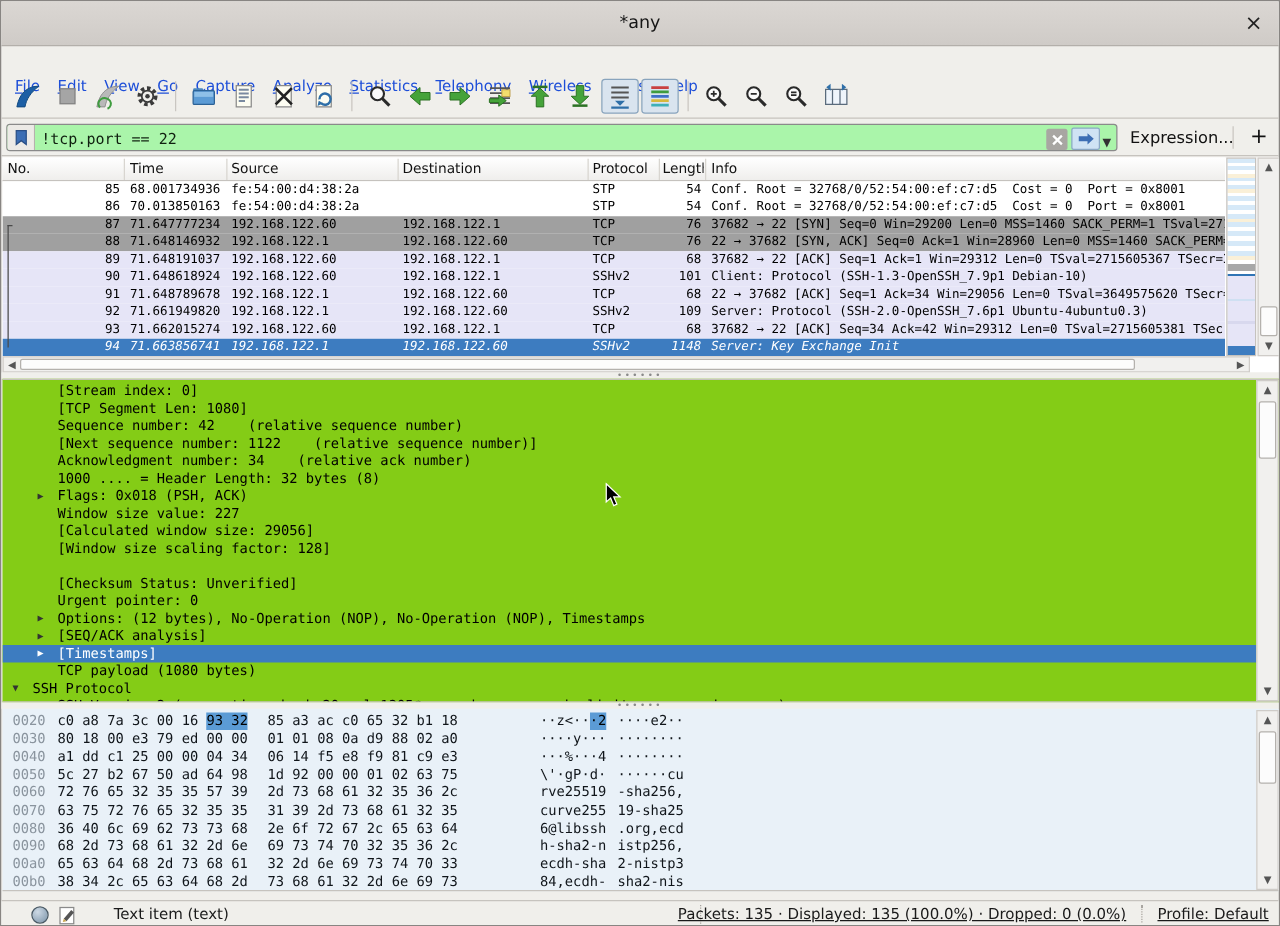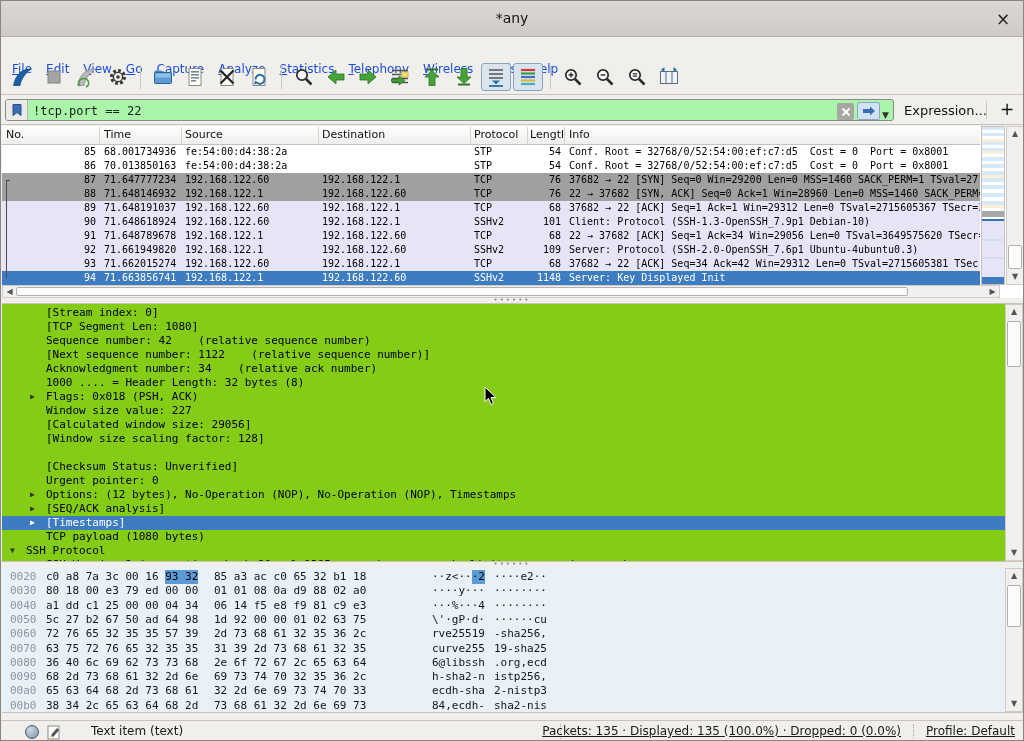--- a/index.html
+++ b/index.html
@@ -52,21 +52,21 @@
   .c-no{left:0;width:94px;text-align:right;}
   .c-time{left:102px;width:80px;}
   .c-src{left:183px;width:130px;}
   .c-dst{left:320px;width:130px;}
   .c-proto{left:472px;width:50px;}
   .c-len{left:500px;width:59px;text-align:right;}
   .c-info{left:567px;right:0;}
   .prow.stp{background:#ffffff;color:#000;}
   .prow.syn{background:#a0a0a0;color:#000;}
   .prow.tcp{background:#e6e5f7;color:#000;}
-  .prow.sel{background:#3d7cc0;color:#fff;}
+  .prow.sel{background:#3d7cc0;color:#fff;font-style:italic;}
   #pl-bracket{position:absolute;background:#4a4a4a;width:1px;}
   #pl-bracket-tick{position:absolute;background:#4a4a4a;height:1px;width:4px;}
   
   #minimap{position:absolute;left:979px;top:0;width:24px;height:159px;border:1px solid #c5c2be;
     background:linear-gradient(to bottom,
       #d6e9f8 0 3px,#fff 3px 6px,#d6e9f8 6px 9px,#fff 9px 12px,#faf0d8 12px 15px,
       #d6e9f8 15px 18px,#fff 18px 21px,#d6e9f8 21px 24px,#faf0d8 24px 27px,#fff 27px 30px,
       #d6e9f8 30px 34px,#fff 34px 37px,#d6e9f8 37px 41px,#fff 41px 44px,#d6e9f8 44px 48px,
       #faf0d8 48px 51px,#d6e9f8 51px 55px,#fff 55px 58px,#d6e9f8 58px 62px,#fff 62px 66px,
       #d6e9f8 66px 70px,#fff 70px 74px,#d6e9f8 74px 78px,#faf0d8 78px 81px,#fff 81px 84px,
@@ -331,21 +331,21 @@
     <div id="pl-rows">
         <div class="prow stp" style="top: 0px;"><span class="c-no">85</span><span class="c-time">68.001734936</span><span class="c-src">fe:54:00:d4:38:2a</span><span class="c-dst"></span><span class="c-proto">STP</span><span class="c-len">54</span><span class="c-info">Conf. Root = 32768/0/52:54:00:ef:c7:d5  Cost = 0  Port = 0x8001</span></div>
         <div class="prow stp" style="top: 14px;"><span class="c-no">86</span><span class="c-time">70.013850163</span><span class="c-src">fe:54:00:d4:38:2a</span><span class="c-dst"></span><span class="c-proto">STP</span><span class="c-len">54</span><span class="c-info">Conf. Root = 32768/0/52:54:00:ef:c7:d5  Cost = 0  Port = 0x8001</span></div>
         <div class="prow syn" style="top: 28px;"><span class="c-no">87</span><span class="c-time">71.647777234</span><span class="c-src">192.168.122.60</span><span class="c-dst">192.168.122.1</span><span class="c-proto">TCP</span><span class="c-len">76</span><span class="c-info">37682 → 22 [SYN] Seq=0 Win=29200 Len=0 MSS=1460 SACK_PERM=1 TSval=2715605323 TSecr=0 WS=128</span></div>
         <div class="prow syn" style="top: 42px;"><span class="c-no">88</span><span class="c-time">71.648146932</span><span class="c-src">192.168.122.1</span><span class="c-dst">192.168.122.60</span><span class="c-proto">TCP</span><span class="c-len">76</span><span class="c-info">22 → 37682 [SYN, ACK] Seq=0 Ack=1 Win=28960 Len=0 MSS=1460 SACK_PERM=1 TSval=3649575619 TSecr=2715605323 WS=128</span></div>
         <div class="prow tcp" style="top: 56px;"><span class="c-no">89</span><span class="c-time">71.648191037</span><span class="c-src">192.168.122.60</span><span class="c-dst">192.168.122.1</span><span class="c-proto">TCP</span><span class="c-len">68</span><span class="c-info">37682 → 22 [ACK] Seq=1 Ack=1 Win=29312 Len=0 TSval=2715605367 TSecr=3649575619</span></div>
         <div class="prow tcp" style="top: 70px;"><span class="c-no">90</span><span class="c-time">71.648618924</span><span class="c-src">192.168.122.60</span><span class="c-dst">192.168.122.1</span><span class="c-proto">SSHv2</span><span class="c-len">101</span><span class="c-info">Client: Protocol (SSH-1.3-OpenSSH_7.9p1 Debian-10)</span></div>
         <div class="prow tcp" style="top: 84px;"><span class="c-no">91</span><span class="c-time">71.648789678</span><span class="c-src">192.168.122.1</span><span class="c-dst">192.168.122.60</span><span class="c-proto">TCP</span><span class="c-len">68</span><span class="c-info">22 → 37682 [ACK] Seq=1 Ack=34 Win=29056 Len=0 TSval=3649575620 TSecr=2715605367</span></div>
         <div class="prow tcp" style="top: 98px;"><span class="c-no">92</span><span class="c-time">71.661949820</span><span class="c-src">192.168.122.1</span><span class="c-dst">192.168.122.60</span><span class="c-proto">SSHv2</span><span class="c-len">109</span><span class="c-info">Server: Protocol (SSH-2.0-OpenSSH_7.6p1 Ubuntu-4ubuntu0.3)</span></div>
         <div class="prow tcp" style="top: 112px;"><span class="c-no">93</span><span class="c-time">71.662015274</span><span class="c-src">192.168.122.60</span><span class="c-dst">192.168.122.1</span><span class="c-proto">TCP</span><span class="c-len">68</span><span class="c-info">37682 → 22 [ACK] Seq=34 Ack=42 Win=29312 Len=0 TSval=2715605381 TSecr=3649575633</span></div>
-        <div class="prow sel" style="top: 126px;"><span class="c-no">94</span><span class="c-time">71.663856741</span><span class="c-src">192.168.122.1</span><span class="c-dst">192.168.122.60</span><span class="c-proto">SSHv2</span><span class="c-len">1148</span><span class="c-info">Server: Key Displayed Init</span></div>
+        <div class="prow sel" style="top: 126px;"><span class="c-no">94</span><span class="c-time">71.663856741</span><span class="c-src">192.168.122.1</span><span class="c-dst">192.168.122.60</span><span class="c-proto">SSHv2</span><span class="c-len">1148</span><span class="c-info">Server: Key Exchange Init</span></div>
       </div>
     <div id="pl-bracket" style="left: 4px; top: 54px; height: 98px;"></div>
     <div id="pl-bracket-tick" style="left: 4px; top: 54px;"></div>
     <div id="minimap"></div>
     <div class="vscroll" id="pl-vscroll" style="left:1004px;top:0;height:159px;">
       <div class="vs-arrow" style="top:0;">▲</div>
       <div class="vs-thumb" style="top:118px;height:24px;"></div>
       <div class="vs-arrow" style="bottom:0;">▼</div>
     </div>
     <div id="hscroll">

